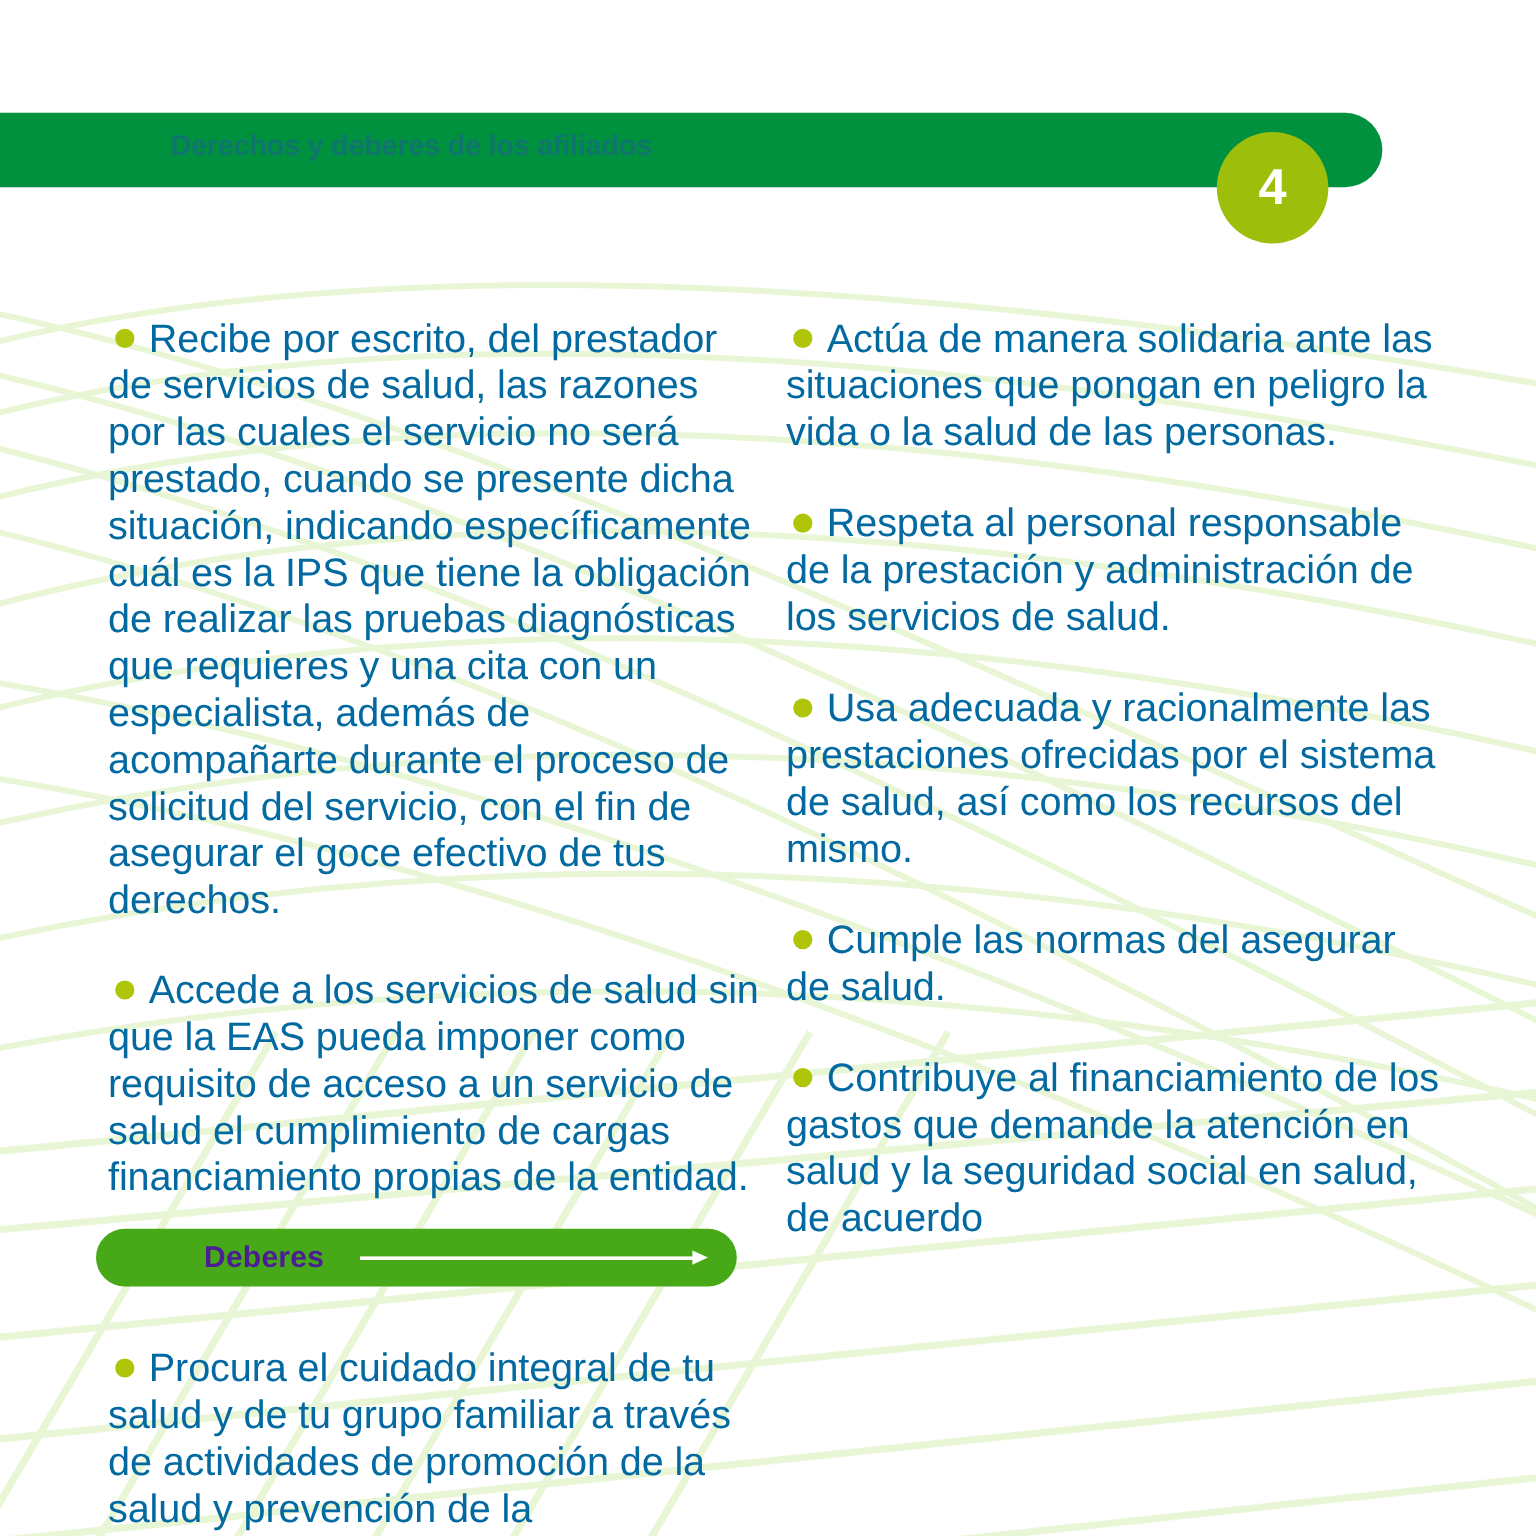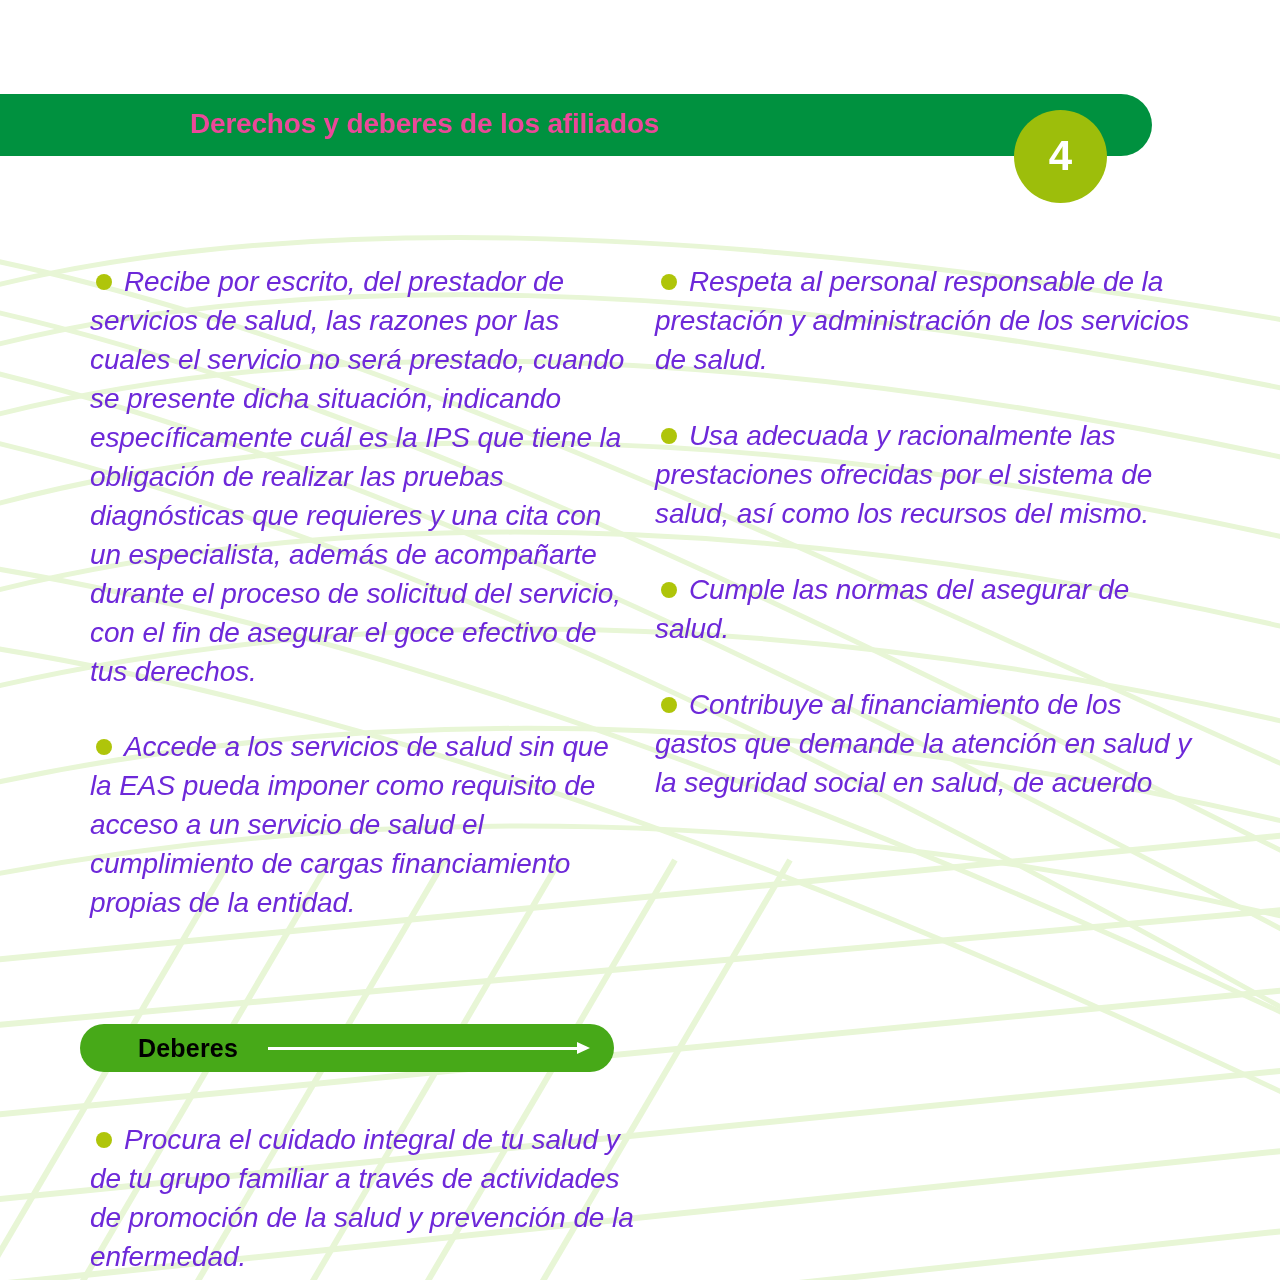--- a/index.html
+++ b/index.html
@@ -34,27 +34,26 @@
     width: 1192px;
     height: 62px;
     background: #00913F;
     border-radius: 0 31px 31px 0;
     z-index: 3;
   }
   .header-title {
     position: absolute;
     left: 142px;
     top: 108px;
-    font-size: 28px;
+    font-size: 24px;
     font-weight: bold;
-    color: #ec4899;
+    color: #0f766e;
     letter-spacing: -0.2px;
     z-index: 4;
     white-space: nowrap;
-    margin-left: 48px;
   }
   .page-badge {
     position: absolute;
     left: 1014px;
     top: 110px;
     width: 93px;
     height: 93px;
     border-radius: 50%;
     background: #9DBE0B;
     z-index: 5;
@@ -87,27 +86,26 @@
     width: 545px;
     margin-left: 90px;
   }
   .col-right {
     width: 545px;
     margin-left: 20px;
   }
 
   .para {
     position: relative;
-    font-size: 28px;
+    font-size: 33px;
     line-height: 39px;
-    color: #6d28d9;
+    color: #0369a1;
     margin: 0 0 31px 0;
     text-indent: 34px;
     letter-spacing: -0.1px;
-    font-style: italic;
   }
   .para.no-bullet {
     text-indent: 34px;
   }
   .bullet-dot {
     position: absolute;
     left: 6px;
     top: 12px;
     width: 16px;
     height: 16px;
@@ -126,24 +124,24 @@
     top: 1024px;
     width: 534px;
     height: 48px;
     background: #47A918;
     border-radius: 24px;
     z-index: 3;
     display: flex;
     align-items: center;
   }
   .deberes-label {
-    color: #000000;
+    color: #4c1d95;
     font-size: 25px;
     font-weight: bold;
-    margin-left: 58px;
+    margin-left: 90px;
     letter-spacing: 0.2px;
   }
   .deberes-arrow {
     position: relative;
     margin-left: 30px;
     flex: 1;
     height: 3px;
     margin-right: 24px;
   }
   .deberes-arrow::before {
@@ -233,20 +231,24 @@
       </p>
       <p class="para">
         <span class="bullet-dot"></span>
         <span>Accede a los servicios de salud sin que la EAS pueda imponer como requisito de acceso a un servicio de salud el cumplimiento de cargas financiamiento propias de la entidad.</span>
       </p>
     </div>
 
     <div class="col col-right">
       <p class="para">
         <span class="bullet-dot"></span>
+        <span>Actúa de manera solidaria ante las situaciones que pongan en peligro la vida o la salud de las personas.</span>
+      </p>
+      <p class="para">
+        <span class="bullet-dot"></span>
         <span>Respeta al personal responsable de la prestación y administración de los servicios de salud.</span>
       </p>
       <p class="para">
         <span class="bullet-dot"></span>
         <span>Usa adecuada y racionalmente las prestaciones ofrecidas por el sistema de salud, así como los recursos del mismo.</span>
       </p>
       <p class="para">
         <span class="bullet-dot"></span>
         <span>Cumple las normas del asegurar de salud.</span>
       </p>

